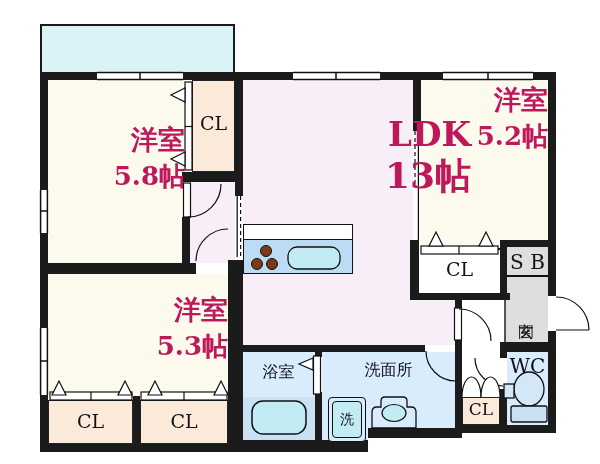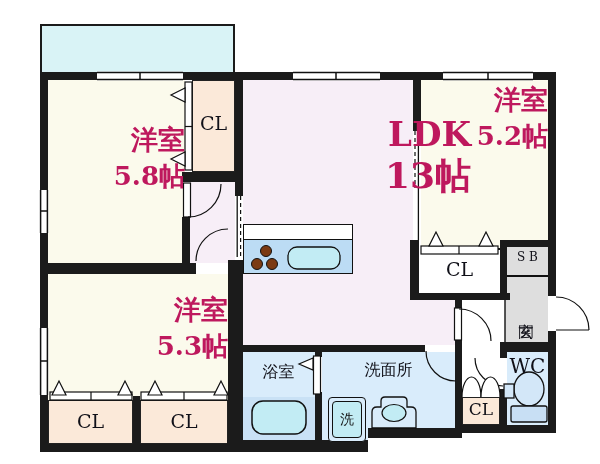--- a/index.html
+++ b/index.html
@@ -231,19 +231,19 @@
   <div class="rname" style="left:48px;top:292px;width:180px;">
     <div class="l1">洋室</div>
     <div class="l2">5.3帖</div>
   </div>
 
   <div class="lbl" style="left:192px;top:112px;width:43px;font-size:19px;">CL</div>
   <div class="lbl" style="left:419px;top:258px;width:81px;font-size:19px;">CL</div>
   <div class="lbl" style="left:462px;top:399px;width:38px;font-size:17px;">CL</div>
   <div class="lbl" style="left:48px;top:410px;width:85px;font-size:19px;">CL</div>
   <div class="lbl" style="left:140px;top:410px;width:88px;font-size:19px;">CL</div>
-  <div class="lbl" style="left:507px;top:250px;width:41px;font-size:12px;">S B</div>
+  <div class="lbl" style="left:507px;top:250px;width:41px;font-size:20px;">S B</div>
   <div class="lbl vert" style="left:516px;top:286px;height:54px;font-size:15px;">玄関</div>
   <div class="lbl" style="left:507px;top:354px;width:41px;font-size:20px;">WC</div>
   <div class="lbl" style="left:242px;top:362px;width:73px;font-size:16px;">浴室</div>
   <div class="lbl" style="left:322px;top:360px;width:133px;font-size:16px;">洗面所</div>
 
 </div>
 
 </body></html>

